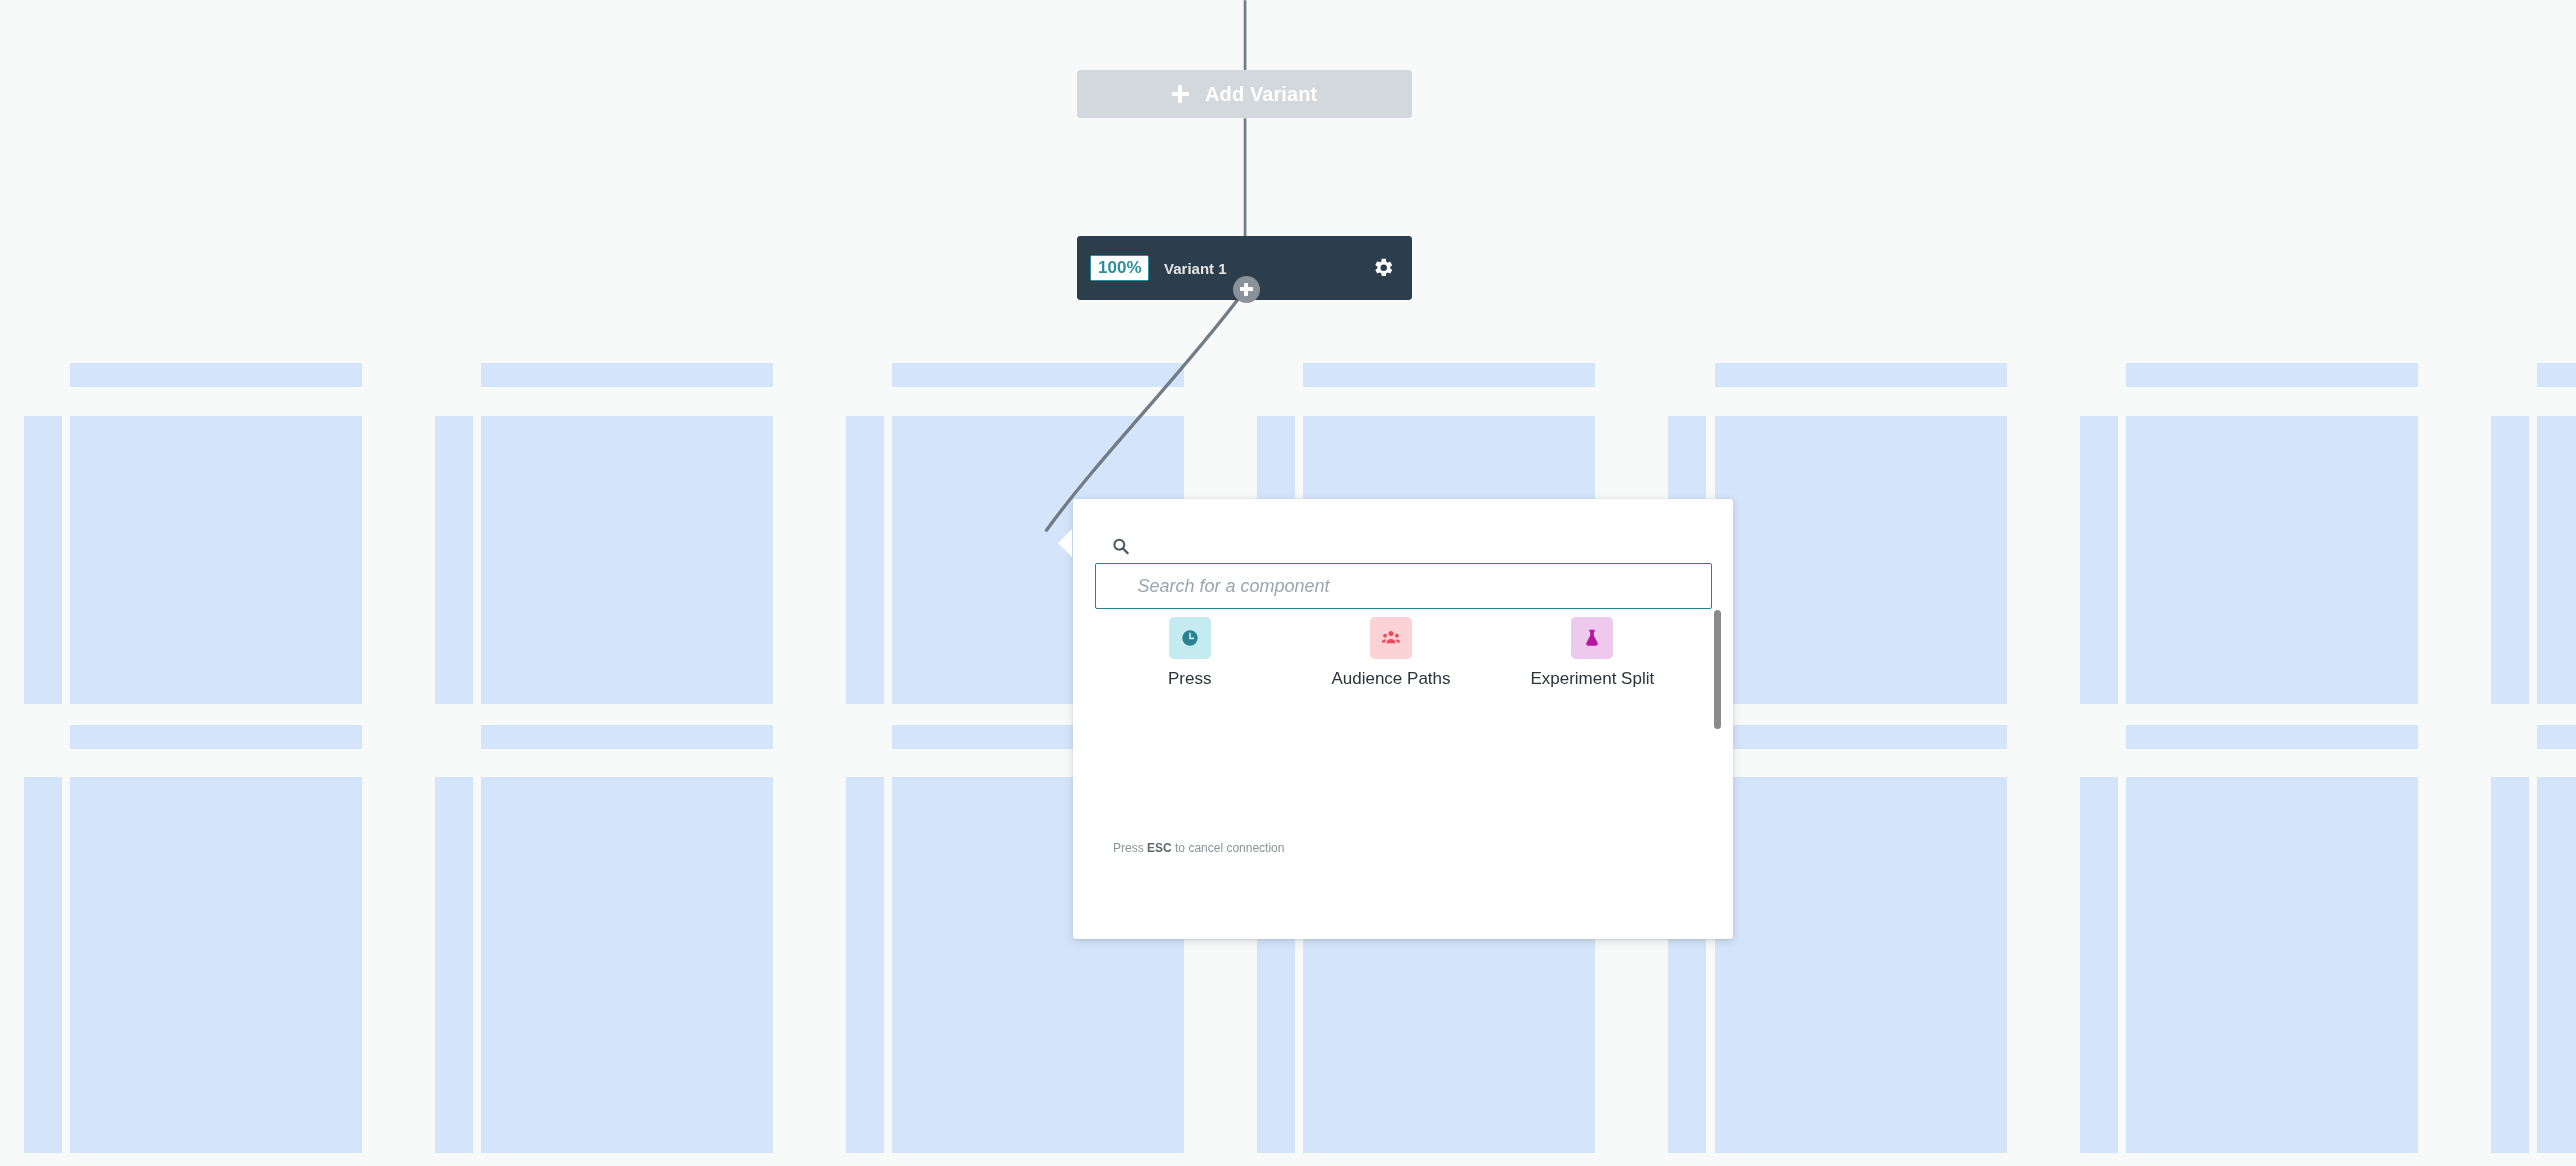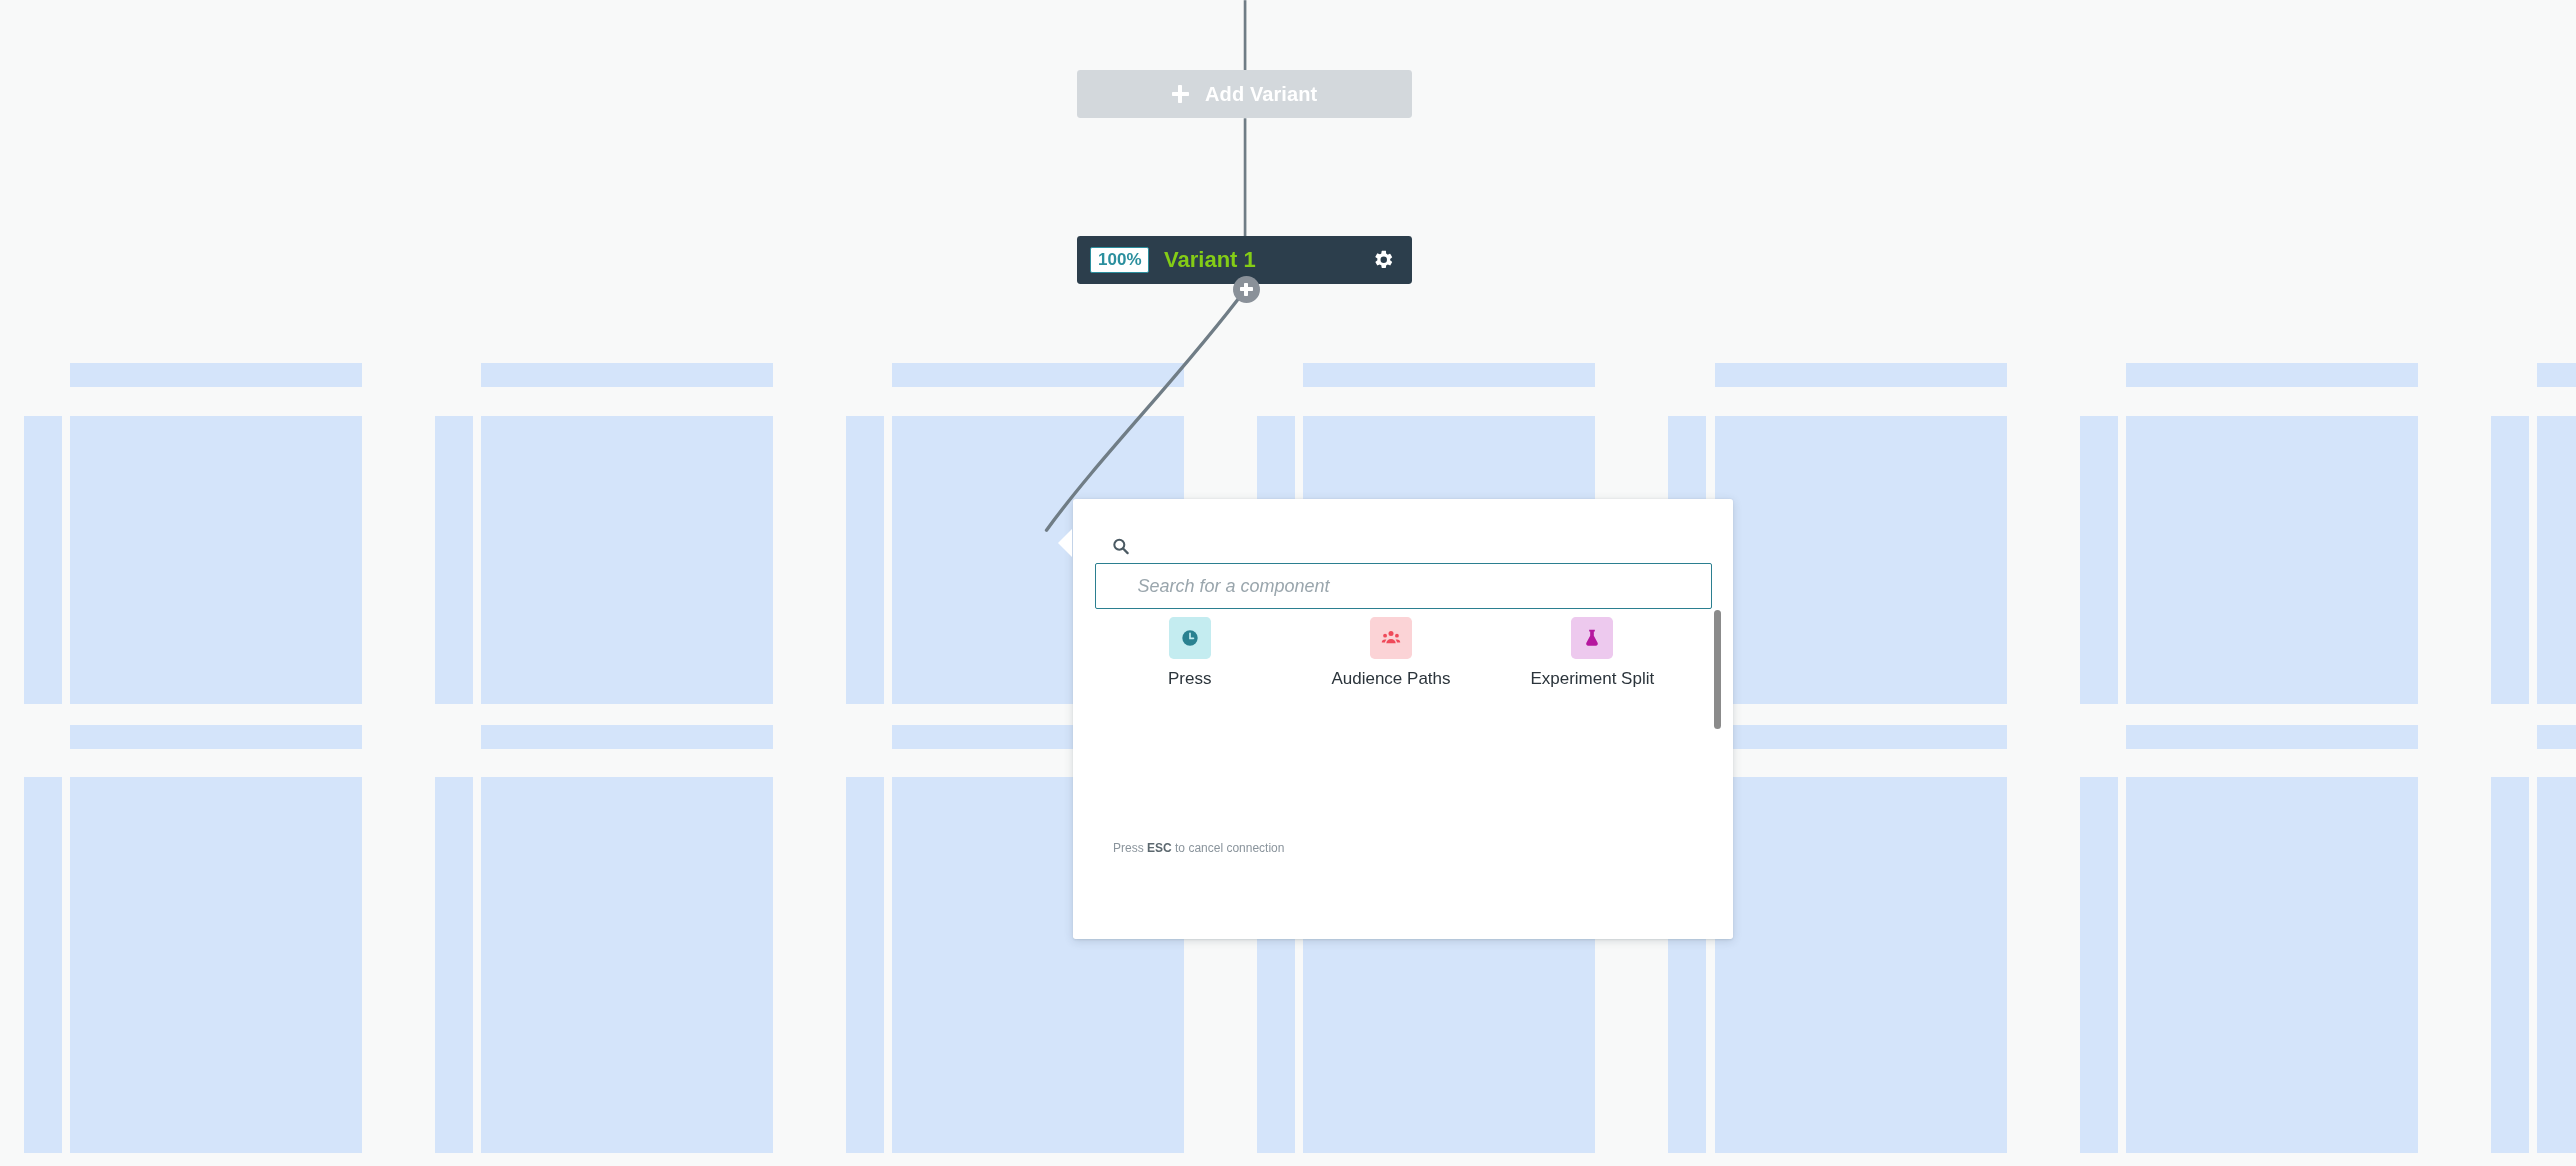--- a/index.html
+++ b/index.html
@@ -89,43 +89,43 @@
     letter-spacing: 0.1px;
     white-space: nowrap;
   }
 
   
   #variant-node {
     position: absolute;
     left: 1077px;
     top: 236px;
     width: 335px;
-    height: 48px;
+    height: 64px;
     background: #2c3e4c;
     border-radius: 3.4px;
     display: flex;
     align-items: center;
     padding: 0 14.8px 0 13.4px;
     z-index: 6;
     justify-content: space-between;
   }
   #variant-percent-badge {
     background: #ffffff;
     border: 1.3px solid #2b8f9e;
     border-radius: 2px;
     color: #2b8f9e;
     font-size: 17px;
     font-weight: bold;
     padding: 2.7px 6.7px 3.4px 6.7px;
     line-height: 1;
     flex: 0 0 auto;
   }
   #variant-name {
-    color: #84cc16;
-    font-size: 22px;
+    color: #e5e5e5;
+    font-size: 15px;
     font-weight: bold;
     margin-left: 14.8px;
     white-space: nowrap;
   }
   #variant-settings-button {
     margin-left: auto;
     width: 27px;
     height: 27px;
     display: flex;
     align-items: center;

